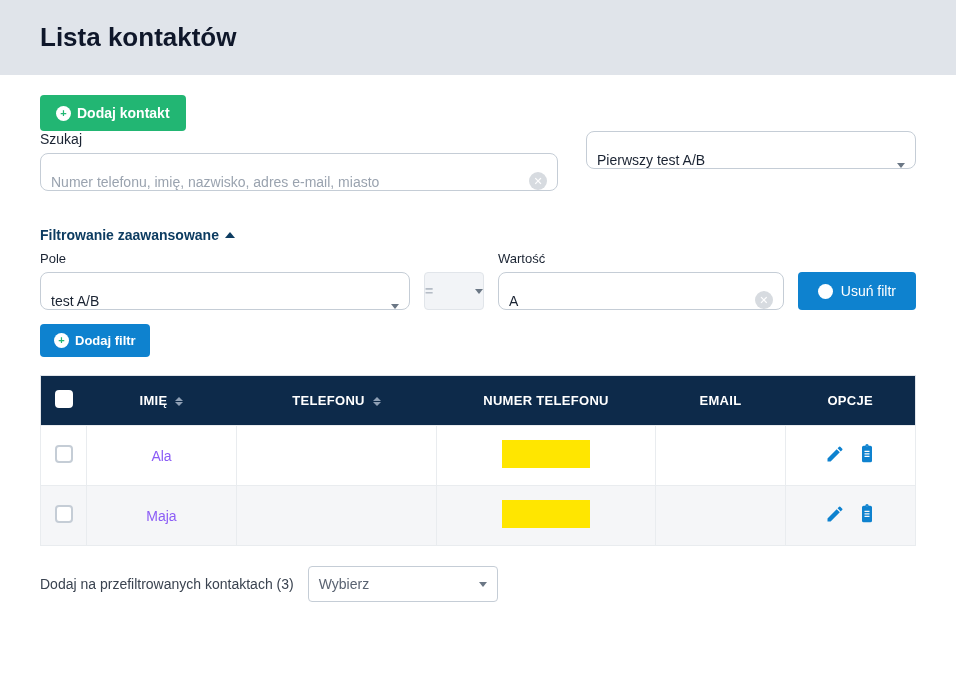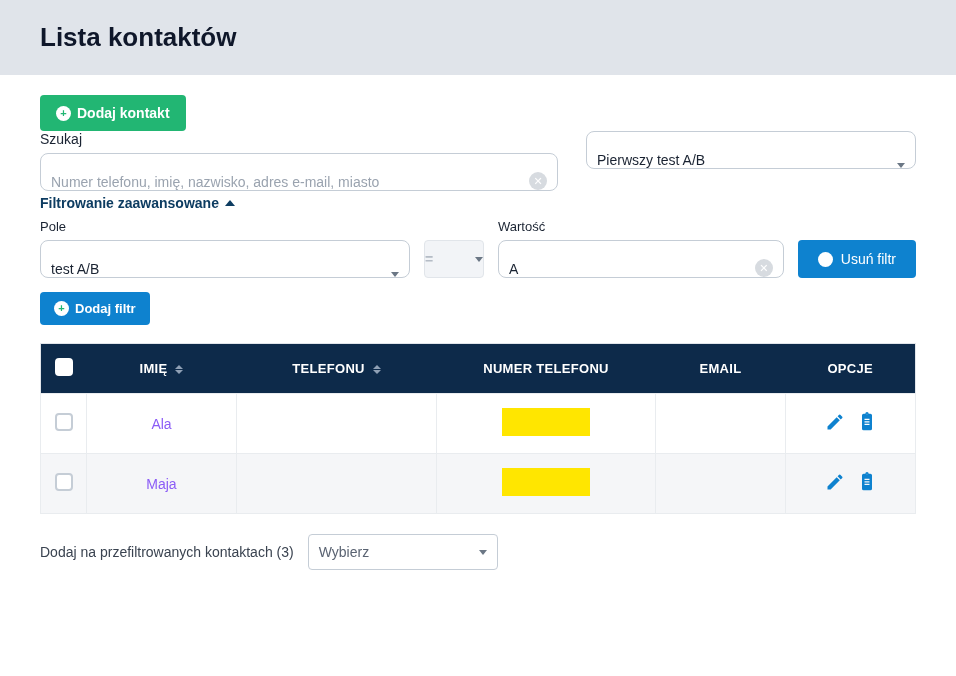--- a/index.html
+++ b/index.html
@@ -80,21 +80,21 @@
   }
   .select-chevron {
     margin-left: auto;
     width: 0; height: 0;
     border-left: 4px solid transparent;
     border-right: 4px solid transparent;
     border-top: 5px solid #6b7785;
   }
 
   .adv-filter-toggle {
-    margin-top: 4px;
+    margin-top: 36px;
     color: #0d3c61;
     font-weight: 700;
     font-size: 14px;
     display: inline-flex; align-items: center; gap: 6px;
     cursor: pointer;
   }
   .caret-up {
     width: 0; height: 0;
     border-left: 5px solid transparent;
     border-right: 5px solid transparent;

